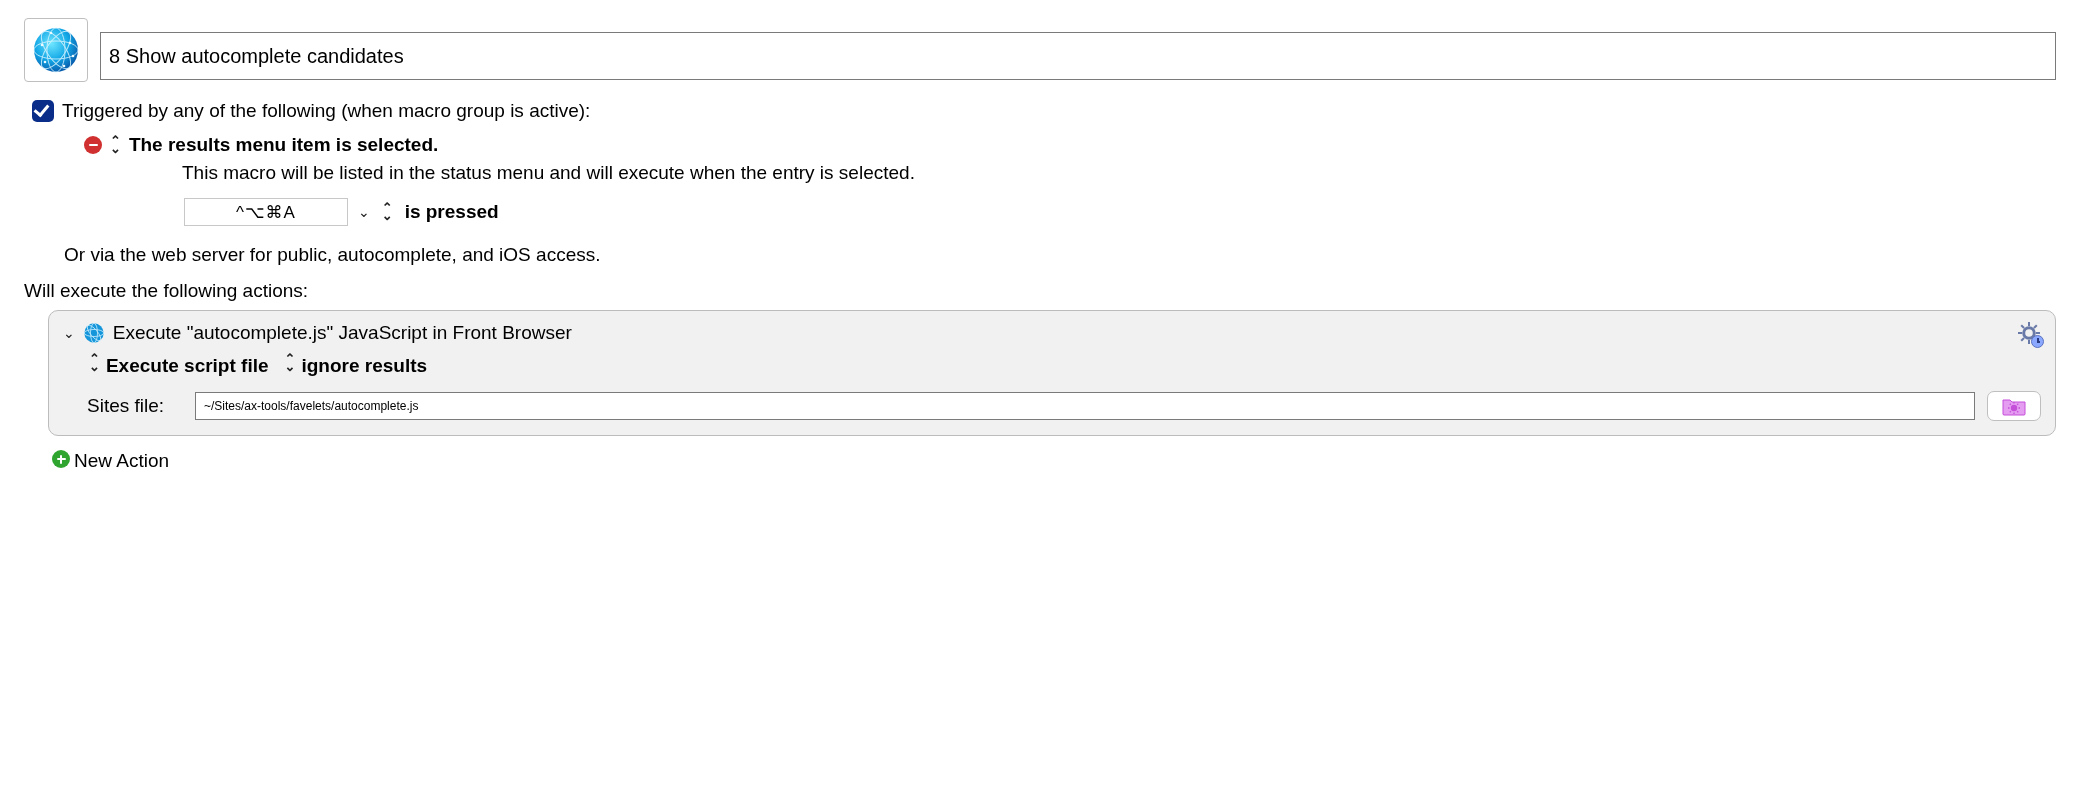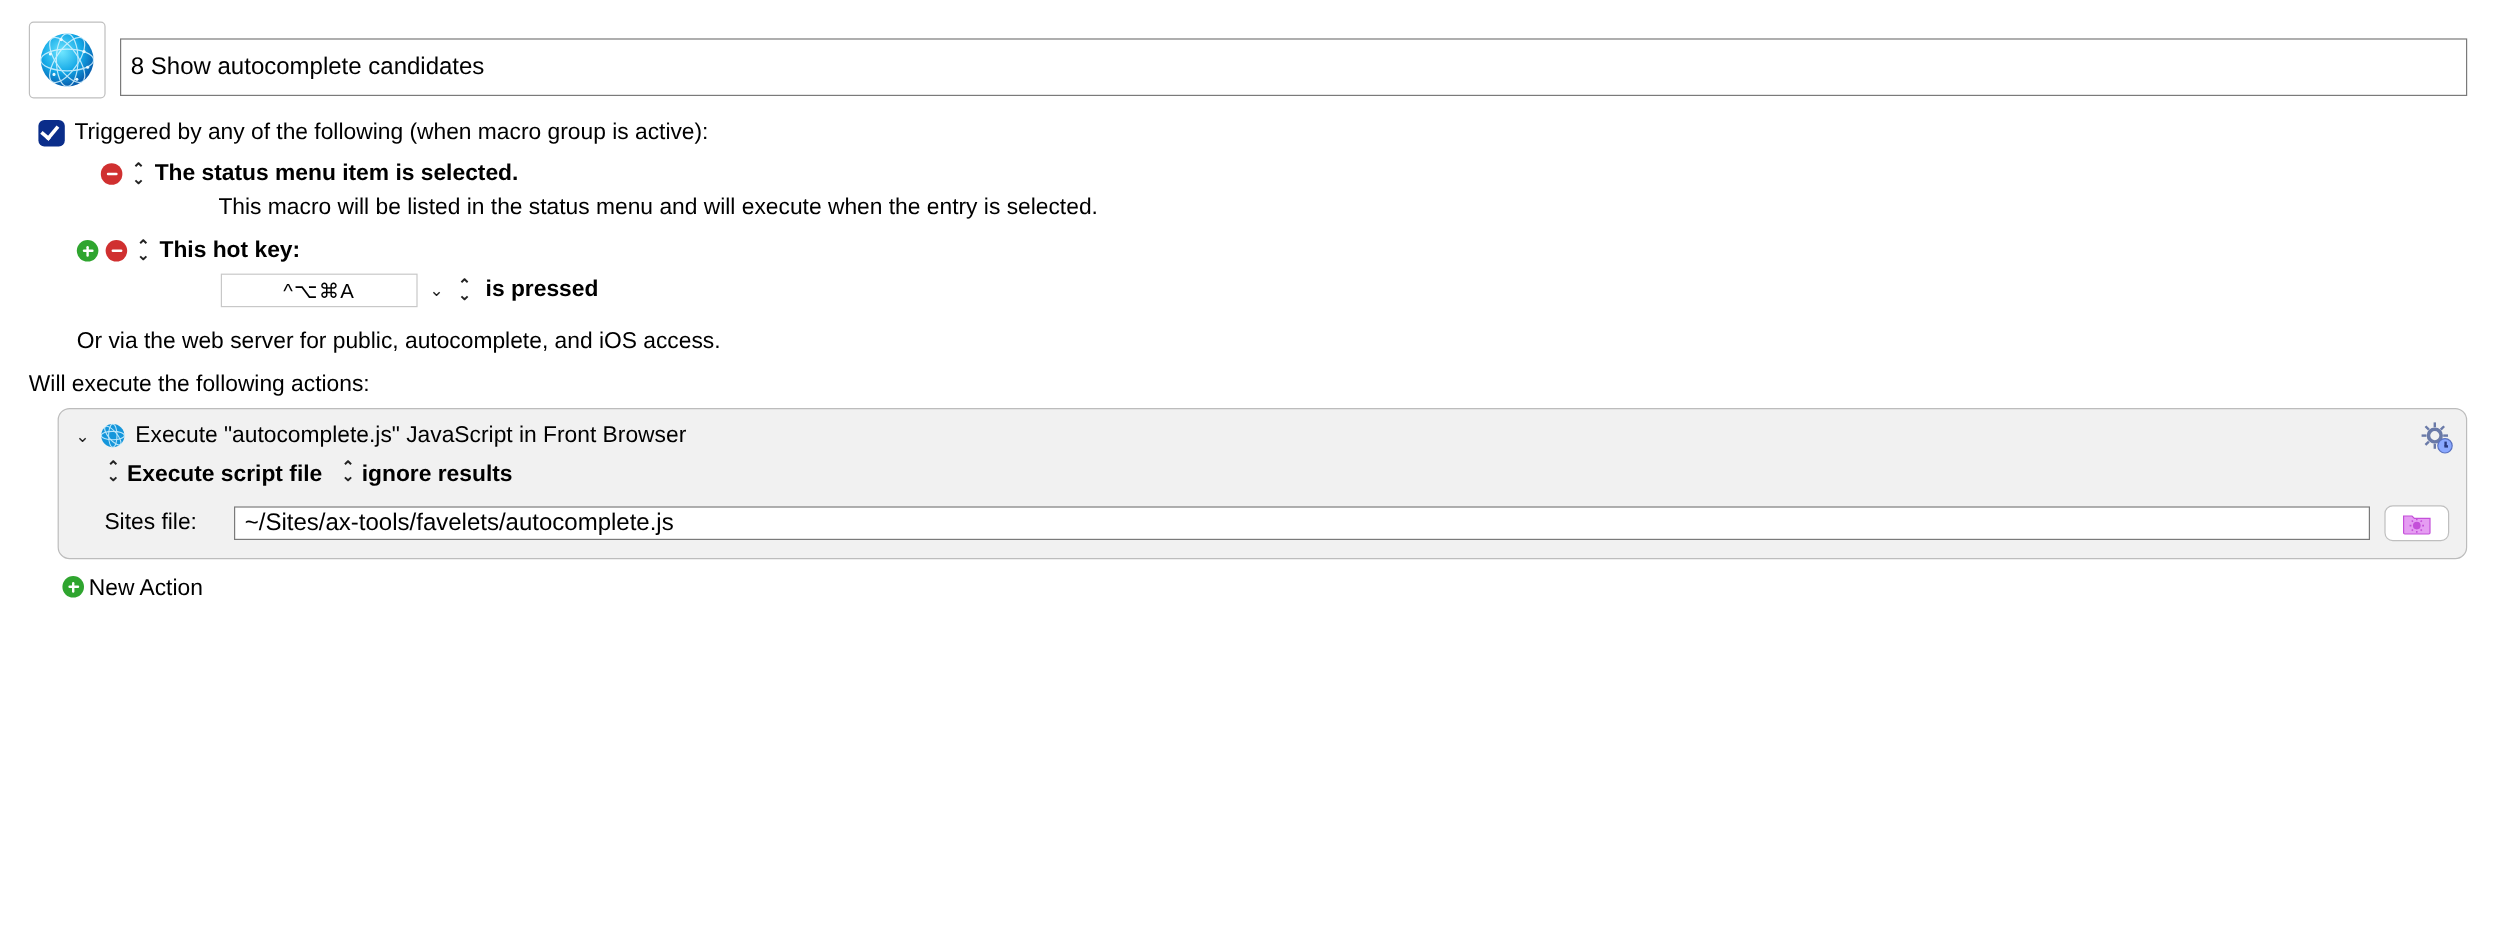--- a/index.html
+++ b/index.html
@@ -196,21 +196,21 @@
     display: flex;
     align-items: center;
     gap: 12px;
     margin-left: 24px;
   }
   .script-label { min-width: 96px; }
   .script-input {
     flex: 1;
     height: 28px;
     padding: 2px 8px;
-    font-size: 20px;
+    font-size: 12px;
     border: 1px solid #7a7a7a;
   }
   .folder-btn {
     width: 54px;
     height: 30px;
     border: 1.5px solid #bfbfbf;
     border-radius: 7px;
     background: #fff;
     display: flex;
     align-items: center;
@@ -261,30 +261,24 @@
 
 <div class="trigger-block">
   <div class="trigger-heading">
     <span class="checkbox-ind"></span>
     <span>Triggered by any of the following (when macro group is active):</span>
   </div>
 
   <div class="trigger-row bold">
     <span class="btn-circle btn-minus"></span>
     <span class="updown"></span>
-    <span>The status menu item is selected.</span>
+    <span>The results menu item is selected.</span>
   </div>
   <div class="trigger-desc">This macro will be listed in the status menu and will execute when the entry is selected.</div>
 
-  <div class="trigger-row bold" style="margin-left:32px;">
-    <span class="btn-circle btn-plus"></span>
-    <span class="btn-circle btn-minus"></span>
-    <span class="updown"></span>
-    <span>This hot key:</span>
-  </div>
   <div class="hotkey-row">
     <div class="hotkey-field">^⌥⌘A</div>
     <span class="chevron-down-small">⌄</span>
     <span class="updown"></span>
     <span style="font-weight:600;">is pressed</span>
   </div>
 
 
   <div class="web-line">Or via the web server for public, autocomplete, and iOS access.</div>
 </div>

